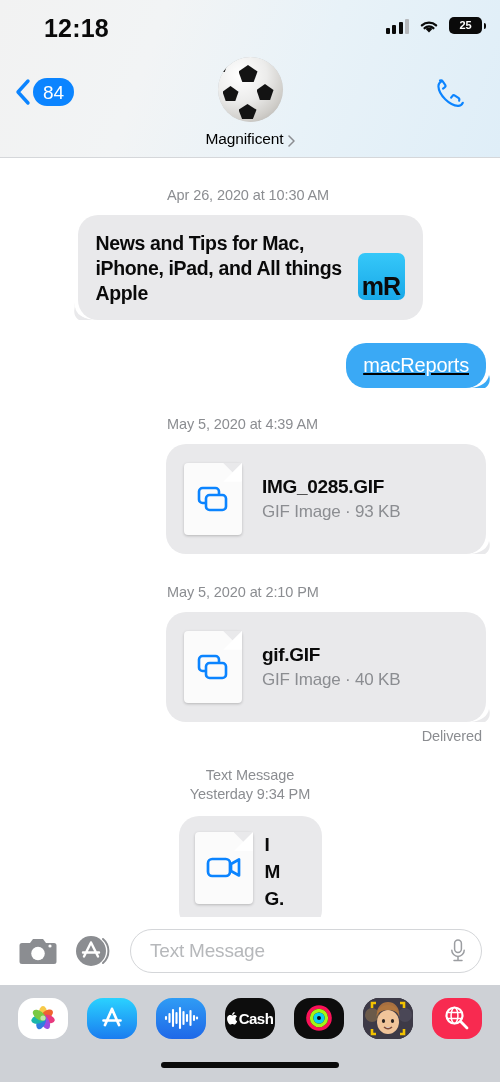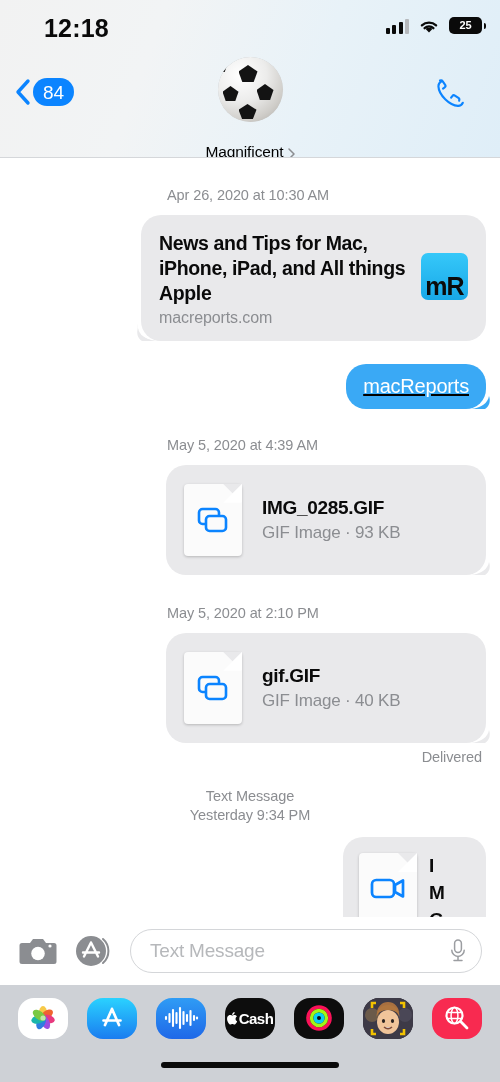--- a/index.html
+++ b/index.html
@@ -59,41 +59,41 @@
   #contact { position:absolute; left:0; right:0; top:57px; text-align:center; }
   #avatar {
     width:65px; height:65px; border-radius:50%; margin:0 auto;
     overflow:hidden; position:relative; background:#cfd2d4;
   }
   
   .ball-bg { position:absolute; inset:0; border-radius:50%;
     background: radial-gradient(circle at 34% 28%, #ffffff 0%, #ececeb 42%, #cfcdc9 72%, #a9a6a1 100%); }
   .patch { position:absolute; background:#161616; }
   #contact-name-row {
-    margin-top:21px; display:flex; align-items:center; justify-content:center; gap:4px;text-align:center;
+    margin-top:8px; display:flex; align-items:center; justify-content:center; gap:4px;text-align:center;
   }
   #contact-name { font-size:15.5px; color:#000; letter-spacing:-0.1px; }
   #chev-right { width:7px; height:12px; }
 
   #call-btn { position:absolute; right:32px; top:78px; cursor:pointer; }
 
   
   #thread {
     position:absolute; left:0; top:159px; width:500px; bottom:165px;
     background:#fff; overflow:hidden;
   }
   .stamp {
     text-align:center; font-size:14.5px; color:#8b8d91; letter-spacing:-0.1px;
     margin:0 0 12px 0;
   }
   .stamp.left { text-align:left; padding-left:167px; }
   .stamp.ctr { text-align:center; line-height:1.32; }
 
   .row { display:flex; padding:0 14px; }
-  .row.in  { justify-content:flex-end; }
+  .row.in  { justify-content:center; }
   .row.out { justify-content:flex-end; }
 
   .bub { position:relative; max-width:345px; }
   .bub.gray { background:#e9e9eb; border-radius:20px; }
   .bub.blue { background:#3aa9f5; border-radius:20px;text-decoration:underline; }
   .tail { position:absolute; bottom:0; width:22px; height:22px; overflow:hidden; }
   .tail.l { left:-7px; }
   .tail.r { right:-7px; }
 
   
@@ -249,21 +249,20 @@
   <div class="stamp left" style="margin-top:28px;">Apr 26, 2020 at 10:30 AM</div>
   <div class="row in">
     <div class="bub gray" id="linkprev">
       <div class="tail l">
         <svg width="22" height="22" viewBox="0 0 22 22">
           <path d="M22 22 C10 22 4 16 3 4 C3 14 8 20 22 22 Z" fill="#e9e9eb"></path>
           <path d="M22 22 L8 22 C4 20 2 14 4 9 C5 16 12 21 22 22 Z" fill="#e9e9eb"></path>
         </svg>
       </div>
       <div id="lp-title">News and Tips for Mac, iPhone, iPad, and All things Apple</div>
-      <div id="lp-domain">macreports.com</div>
       <div id="lp-icon">
         <span>mR</span>
       </div>
     </div>
   </div>
 
   <div class="row out" style="margin-top:23px;">
     <div class="bub blue" id="reply-bub">
       <div class="tail r">
         <svg width="22" height="22" viewBox="0 0 22 22">

